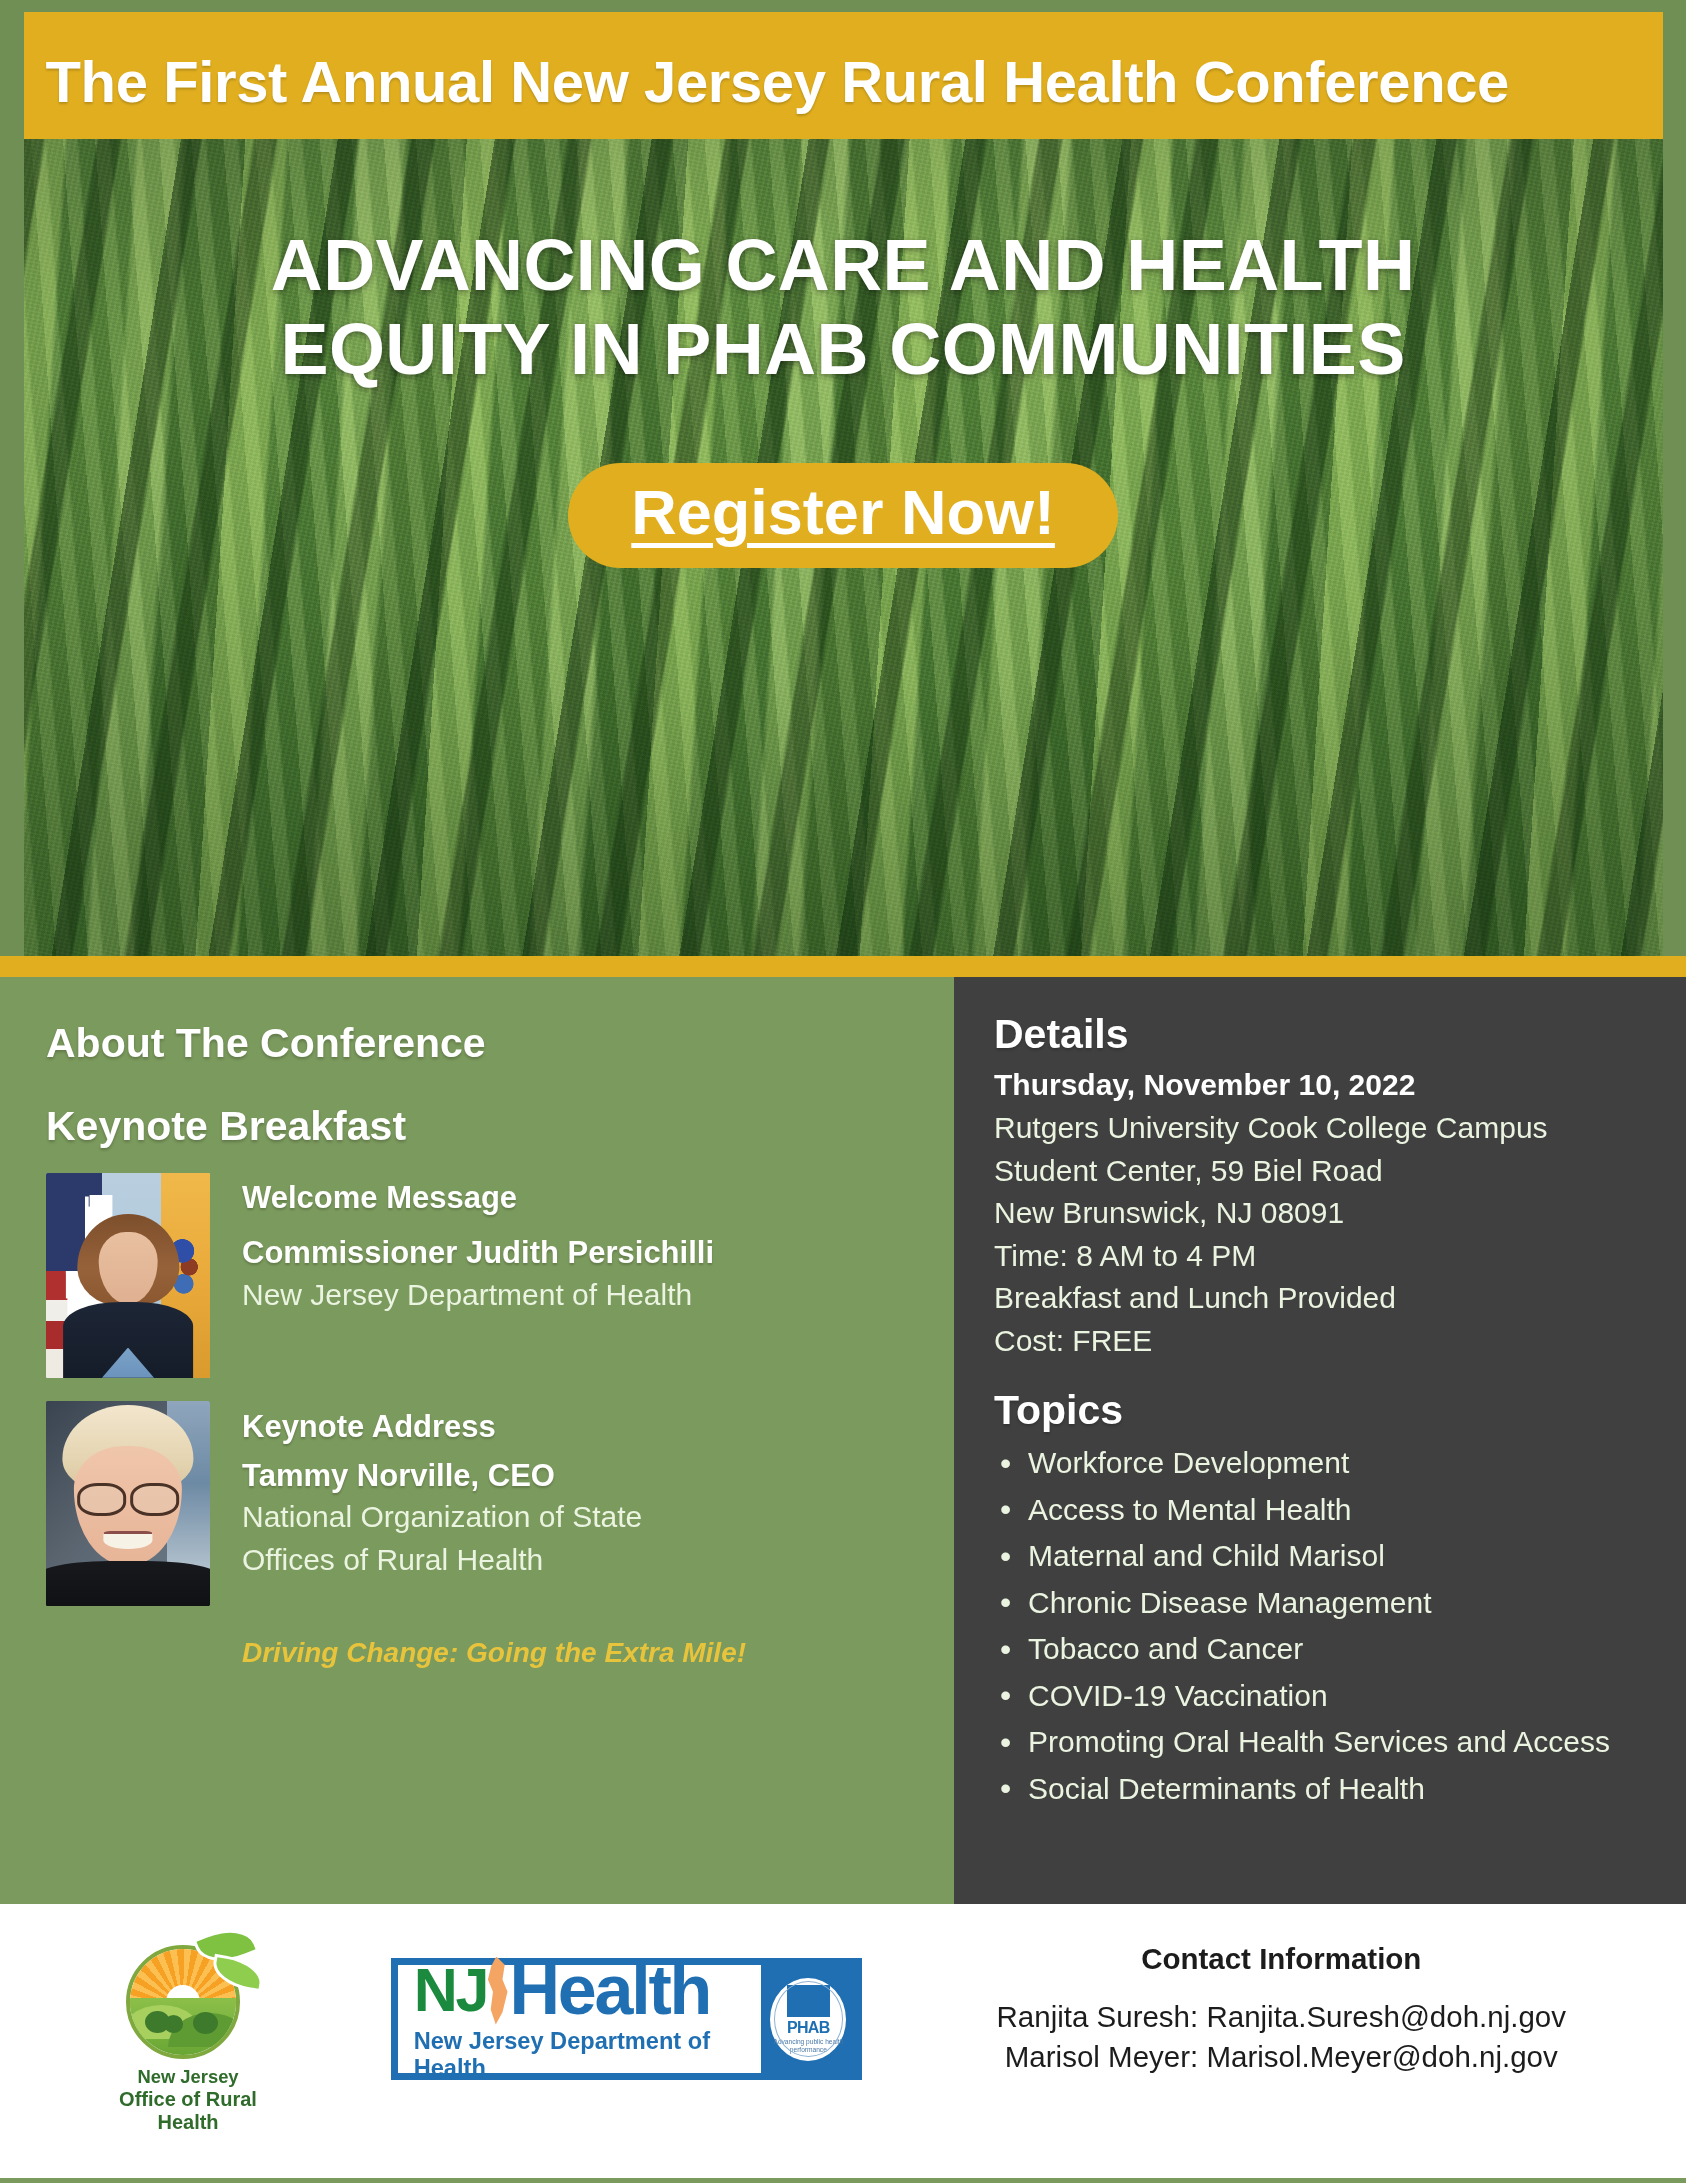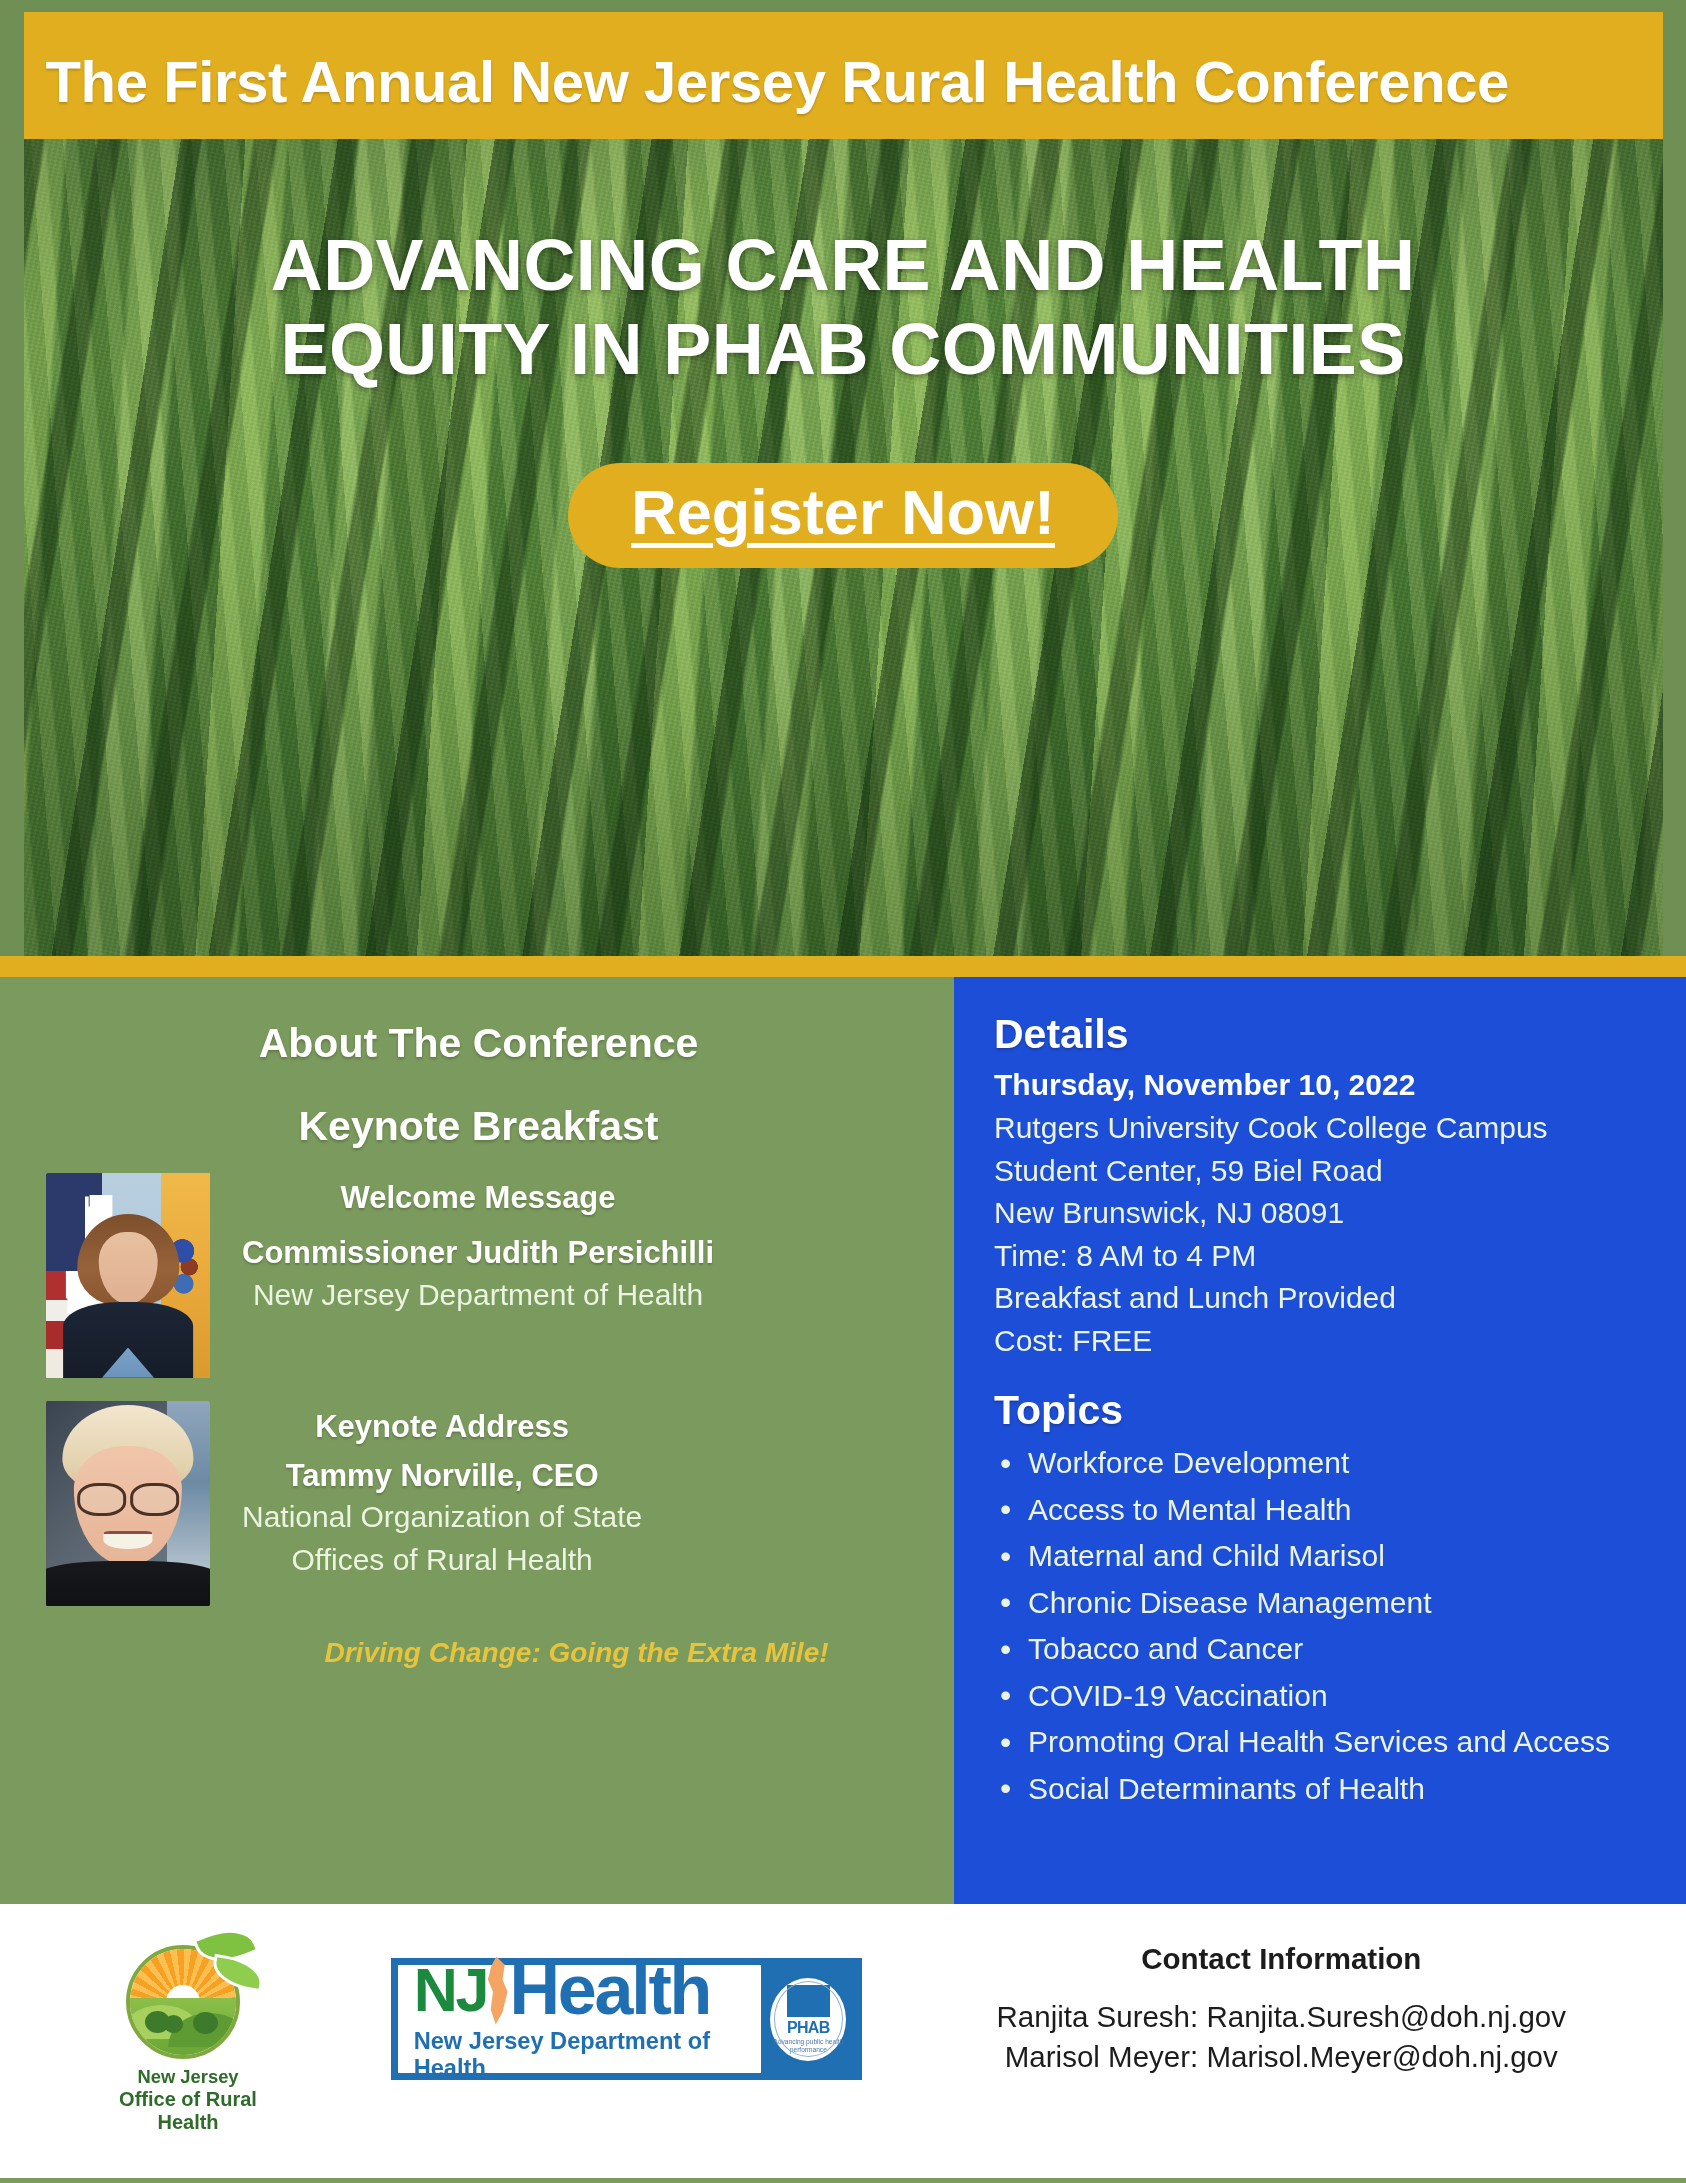--- a/index.html
+++ b/index.html
@@ -116,25 +116,24 @@
 
   
   .content {
     position:absolute; left:0; top:977px; width:1687px; height:927px;
     display:flex;
   }
   .col-left {
     width:1009px; height:100%;
     background:#7b9a5d;
     padding:44px 43px 12px 46px;
-    text-align:center;
   }
   .col-right {
     width:775px; height:100%;
-    background:#1d4ed8;
+    background:#404040;
     padding:35px 32px 0 40px;
   }
 
   .sec-head {
     color:#ffffff;
     font-size:41px;
     font-weight:bold;
     text-shadow:0 1.5px 3px rgba(0,0,0,0.22);
     line-height:1.1;
   }

